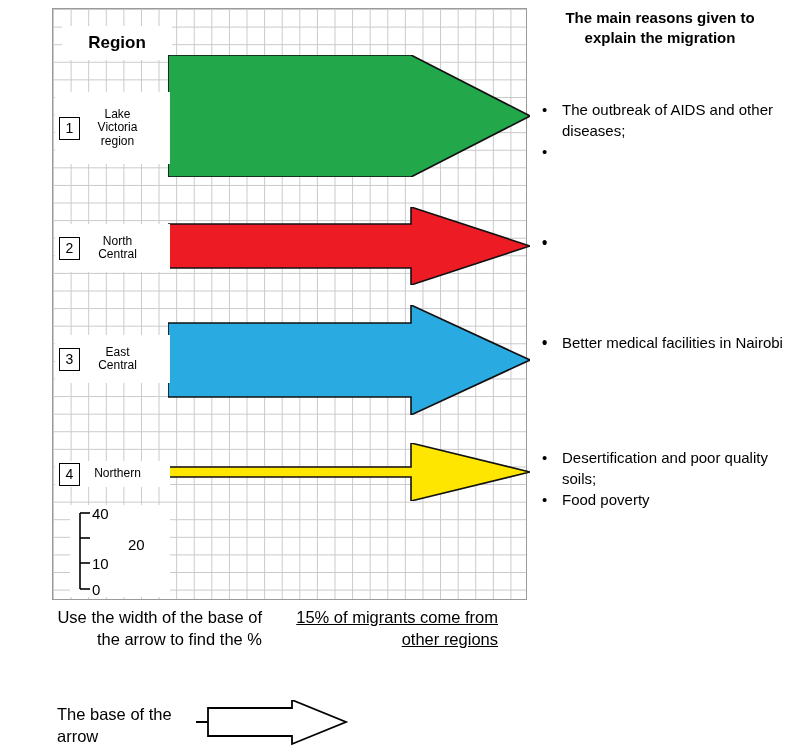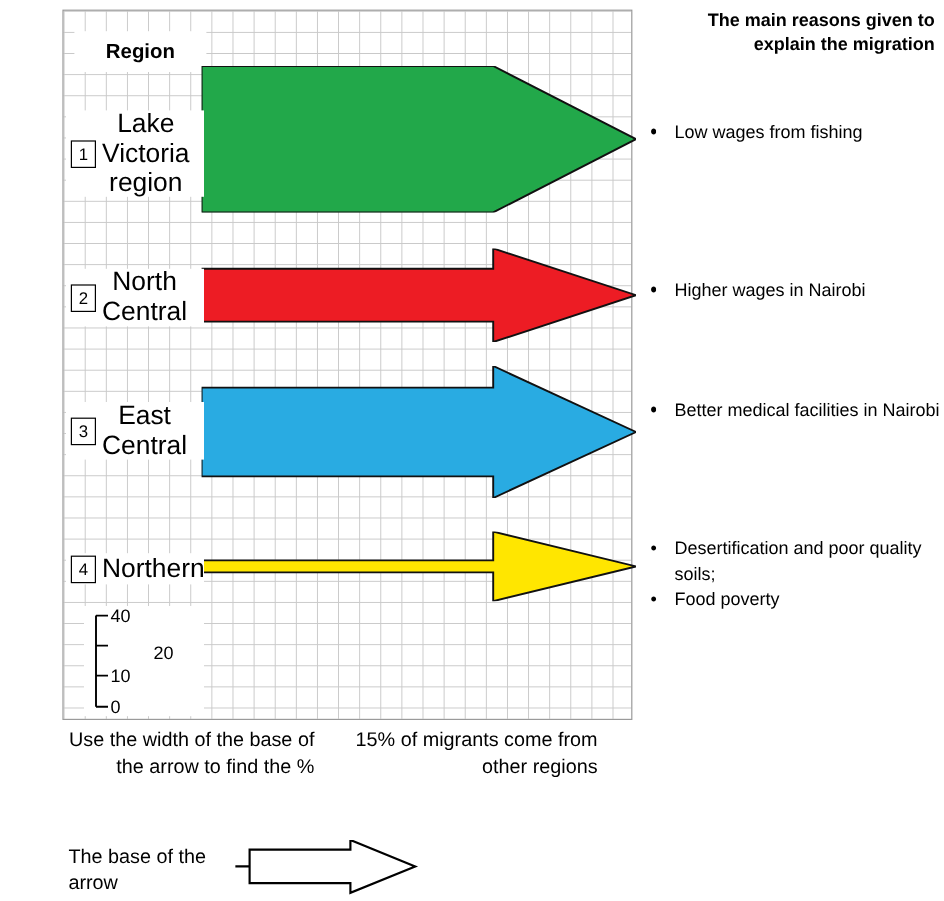--- a/index.html
+++ b/index.html
@@ -66,21 +66,21 @@
     align-items: center;
     justify-content: center;
     font-size: 14px;
     font-weight: normal;
     background: #fff;
     margin-right: 5px;
   }
   .row-text {
     flex: 1;
     text-align: center;
-    font-size: 22px;
+    font-size: 12px;
     line-height: 1.12;
     padding-right: 20px;
   }
 
   
   .arrow-wrap {
     position: absolute;
   }
   .arrow-wrap svg { display: block; }
 
@@ -97,21 +97,21 @@
     font-size: 15px;
     left: 22px;
   }
 
   
   #right-heading {
     position: absolute;
     left: 541px;
     top: 8px;
     width: 238px;
-    text-align: right;
+    text-align: center;
     font-weight: bold;
     font-size: 15px;
     line-height: 1.33;
   }
   .reason-block {
     position: absolute;
     left: 538px;
     width: 246px;
     font-size: 15px;
     line-height: 1.38;
@@ -128,21 +128,21 @@
   }
 
   
   .caption {
     position: absolute;
     font-size: 16.5px;
     line-height: 1.33;
     text-align: right;
   }
   #caption-left { left: 57px; top: 607px; width: 205px; }
-  #caption-mid  { left: 278px; top: 607px; width: 220px; }
+  #caption-mid  { left: 278px; top: 607px; width: 220px; text-decoration: underline; }
 
   
   #key-text {
     position: absolute;
     left: 57px;
     top: 704px;
     width: 140px;
     font-size: 16.5px;
     line-height: 1.33;
   }
@@ -232,34 +232,33 @@
   <div class="scale-tick-label" style="top:31px;margin-left:36px;">20</div>
   <div class="scale-tick-label" style="top:50px;">10</div>
   <div class="scale-tick-label" style="top:76px;">0</div>
 </div>
 
 <div id="right-heading">The main reasons given to explain the migration</div>
 
 <div class="reason-block" style="top:100px;">
   <div class="reason-item">
     <span class="bullet">•</span>
-  </div>
-  <div class="reason-item">
-    <span class="bullet">•</span>
-    <span>Low wages from fishing</span>
+    <span>The outbreak of AIDS and other diseases;</span>
+  </div>
+  <div class="reason-item">
+    <span class="bullet">•</span>
   </div>
 </div>
 
 <div class="reason-block" style="top:232px;">
   <div class="reason-item">
     <span class="bullet">•</span>
   </div>
   <div class="reason-item">
     <span class="bullet">•</span>
-    <span>Higher wages in Nairobi</span>
   </div>
 </div>
 
 <div class="reason-block" style="top:332px;">
   <div class="reason-item">
     <span class="bullet">•</span>
   </div>
   <div class="reason-item">
     <span class="bullet">•</span>
     <span>Better medical facilities in Nairobi</span>

